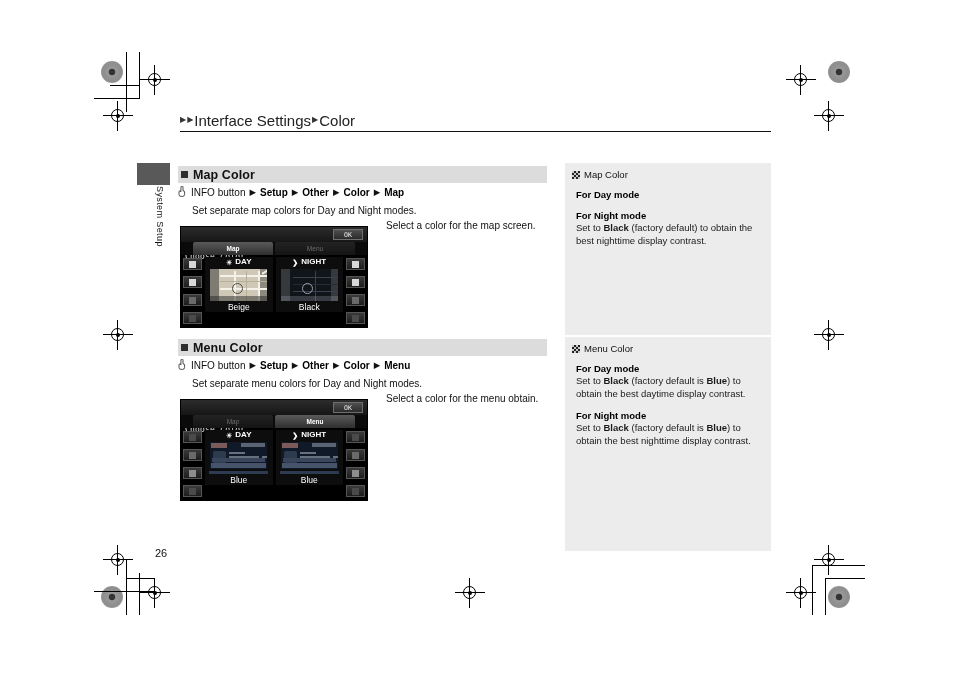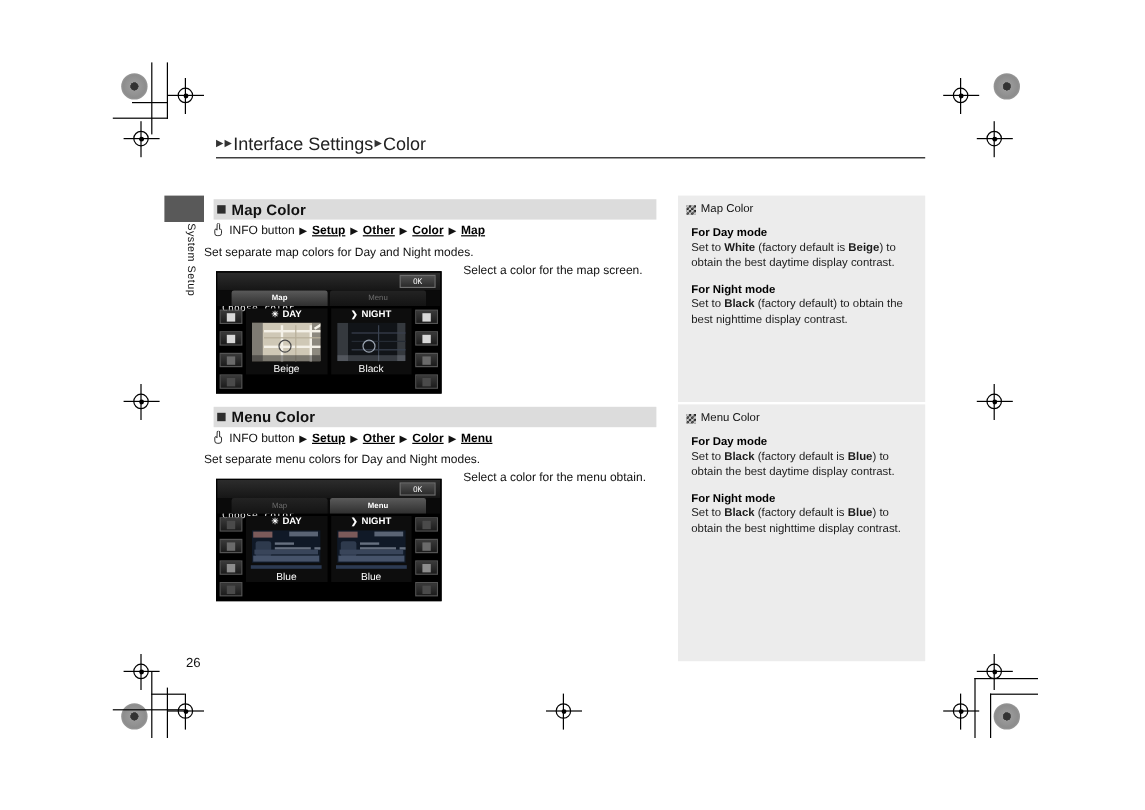--- a/index.html
+++ b/index.html
@@ -169,30 +169,30 @@
     font-size: 10px;
     white-space: nowrap;
   }
   .navpath .hand {
     width: 9px; height: 11px;
     flex: 0 0 auto;
     position: relative;
     top: -1px;
   }
   .navpath .lbl-plain { font-size: 10px; color: #111; }
-  .navpath .lbl-bold { font-size: 10px; font-weight: bold; color: #000; text-decoration: underline; }
+  .navpath .lbl-bold { font-size: 10px; font-weight: bold; color: #000; }
   .navpath .tri {
     font-size: 8.5px;
     color: #111;
     line-height: 1;
   }
 
   .descr {
     position: absolute;
-    left: 170px;
+    left: 192px;
     font-size: 10px;
     color: #111;
     white-space: nowrap;
   }
 
   .caption {
     position: absolute;
     font-size: 10px;
     color: #111;
     white-space: nowrap;
@@ -745,21 +745,20 @@
     </div>
   </div>
 
   <div class="info-col" style="top:163px; height:172px;">
     <div class="info-head">
       <span class="halftone"></span>
       <span class="ih-title">Map Color</span>
     </div>
     <div class="info-body">
       <div class="sub">For Day mode</div>
-      <p><span>Set to </span><b>White</b><span> (factory default is </span><b>Beige</b><span>) to obtain the best daytime display contrast.</span></p>
       <div class="sub gap">For Night mode</div>
       <p><span>Set to </span><b>Black</b><span> (factory default) to obtain the best nighttime display contrast.</span></p>
     </div>
   </div>
 
   <div class="info-col" style="top:337px; height:214px;">
     <div class="info-head">
       <span class="halftone"></span>
       <span class="ih-title">Menu Color</span>
     </div>

